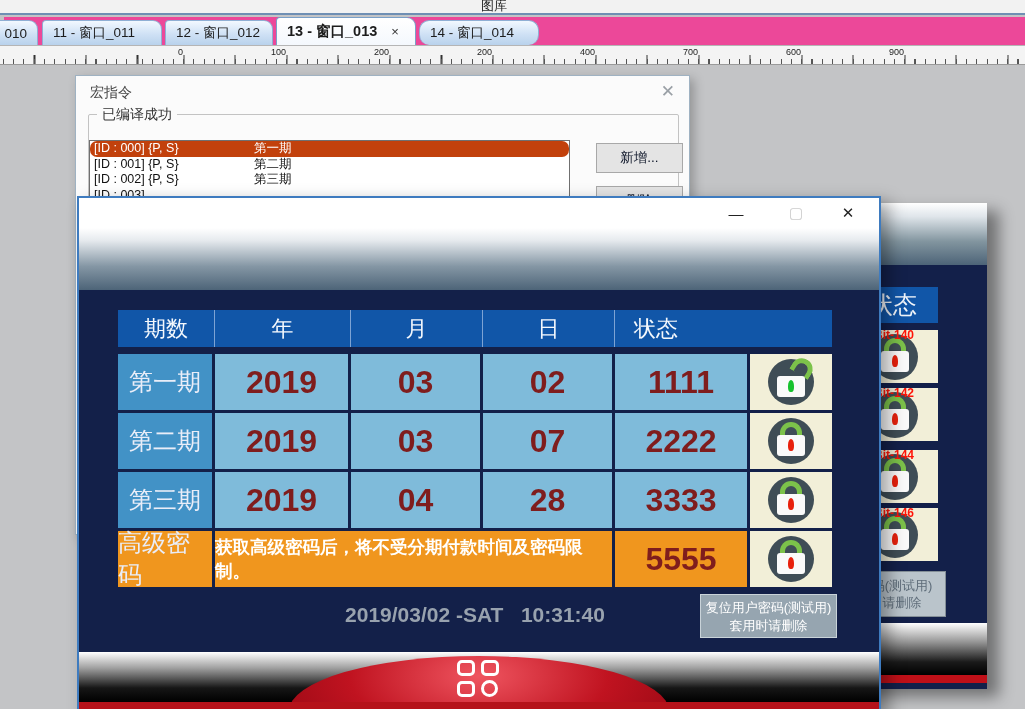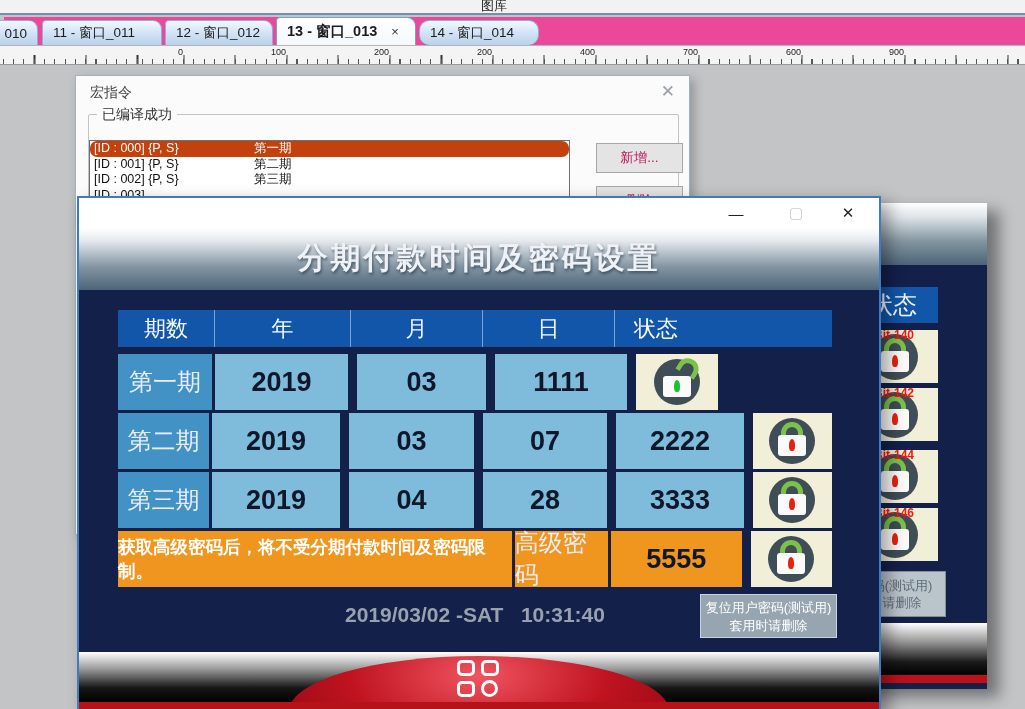--- a/index.html
+++ b/index.html
@@ -58,21 +58,21 @@
     border:1px solid #c3c3c3; border-radius:2px; }
   .macrodlg .grouplabel { position:absolute; left:8px; top:-9px; background:#fbfbfb; padding:0 5px;
     font-size:14px; color:#333; }
   .listbox { position:absolute; left:13px; top:64px; width:481px; height:360px; background:#fff;
     border:1px solid #707070; font-size:12.5px; color:#111; overflow:hidden; }
   .listrow { position:relative; height:15.6px; line-height:15.6px; white-space:nowrap; }
   .listrow.sel { background:#c2410c; color:#fff;border-radius:7px; }
   .listrow .c1 { position:absolute; left:4px; }
   .listrow .c2 { position:absolute; left:164px; }
   .dlgbtn { position:absolute; left:520px; width:87px; height:30px; background:#e4e4e4;
-    border:1px solid #a8a8a8; font-size:13.5px; color:#be185d; display:flex; align-items:center; justify-content:center; }
+    border:1px solid #a8a8a8; font-size:13.5px; color:#0f172a; display:flex; align-items:center; justify-content:center; }
   .dlgbtn.add { top:67px; } .dlgbtn.del { top:110px; }
 
   
   .fwin { position:absolute; left:77px; top:196px; width:804px; height:520px; background:#132049;
     border:2px solid #3e7bbf; box-shadow:8px 6px 16px rgba(0,0,0,0.35); z-index:10; }
   .fwin .titlebar { position:absolute; left:0; top:0; width:100%; height:30px; background:#fff; }
   .winbtn { position:absolute; top:0; width:46px; height:30px; display:flex; align-items:center; justify-content:center;
     font-size:15px; color:#222; }
   .winbtn.min { right:120px; } .winbtn.max { right:60px; color:#ccc; } .winbtn.cls { right:8px; }
   .fwin .banner { position:absolute; left:0; top:30px; width:100%; height:62px;
@@ -83,21 +83,21 @@
   .tbl { position:absolute; left:39px; top:112px; width:714px; }
   .thead { display:flex; height:37px; background:#1156a8; }
   .thead div { color:#f4f8fd; font-size:22px; display:flex; align-items:center; justify-content:center;
     border-right:1px solid rgba(215,228,248,0.55); }
   .thead div:last-child { border-right:none; }
   .h1{width:97px;} .h2{width:136px;} .h3{width:132px;} .h4{width:132px;} .h5{width:135px;} .h6{width:82px;}
   .trow { display:flex; margin-top:3px; height:56px; }
   .trow.first { margin-top:7px; }
   .cell { display:flex; align-items:center; justify-content:center; font-weight:bold; color:#e9edf8; }
   .cper { width:94px; background:#4292c6; font-size:24px; font-weight:normal; margin-right:3px; }
-  .cval { background:#7fbbda; font-size:27px; margin-right:9px; color:#0f172a; }
+  .cval { background:#7fbbda; font-size:32px; margin-right:3px; color:#7f1d1d; }
   .cy{width:133px;} .cm{width:129px;} .cd{width:129px;} .cp{width:132px;}
   .cst { width:82px; background:#f2efd8; }
   .orow .cper, .orow .cval { background:#f0961e; }
   .odesc { width:397px; background:#f0961e; font-size:17.5px; margin-right:3px; color:#fff; font-weight:bold; }
 
   .lockwrap { width:46px; height:46px; background:#3f4d56; border-radius:50%; position:relative; }
   .shackle { position:absolute; left:12px; top:4px; width:22px; height:17px; border:5px solid #7cc24a;
     border-bottom:none; border-radius:11px 11px 0 0; }
   .lockbody { position:absolute; left:9px; top:17px; width:28px; height:21px; background:#fafafa; border-radius:3px; }
   .keyhole { position:absolute; left:11px; top:4px; width:6px; height:12px; background:#e8200c;
@@ -240,35 +240,35 @@
     <div class="dlgbtn del">删除</div>
   </div>
 
   <div class="fwin">
     <div class="titlebar">
       <div class="winbtn min">—</div>
       <div class="winbtn max">▢</div>
       <div class="winbtn cls">✕</div>
     </div>
     <div class="banner"></div>
-    <div class="wtitle">分期付款时间及密码设置</div>
 
     <div class="tbl">
       <div class="thead">
         <div class="h1">期数</div>
         <div class="h2">年</div>
         <div class="h3">月</div>
         <div class="h4">日</div>
         <div class="h6">状态</div>
       </div>
 
       <div class="trow first">
         <div class="cell cper">第一期</div>
         <div class="cell cval cy">2019</div>
         <div class="cell cval cm">03</div>
+        <div class="cell cval cd">02</div>
         <div class="cell cval cp">1111</div>
         <div class="cell cst">
           <span class="lockwrap lock open">
               <i class="shackle"></i>
               <i class="lockbody">
                 <i class="keyhole"></i>
               </i>
             </span>
         </div>
       </div>
@@ -299,22 +299,22 @@
           <span class="lockwrap lock">
               <i class="shackle"></i>
               <i class="lockbody">
                 <i class="keyhole"></i>
               </i>
             </span>
         </div>
       </div>
 
       <div class="trow orow">
+        <div class="cell cper">高级密码</div>
         <div class="cell odesc">获取高级密码后，将不受分期付款时间及密码限制。</div>
-        <div class="cell cper">高级密码</div>
         <div class="cell cval cp">5555</div>
         <div class="cell cst">
           <span class="lockwrap lock">
               <i class="shackle"></i>
               <i class="lockbody">
                 <i class="keyhole"></i>
               </i>
             </span>
         </div>
       </div>

